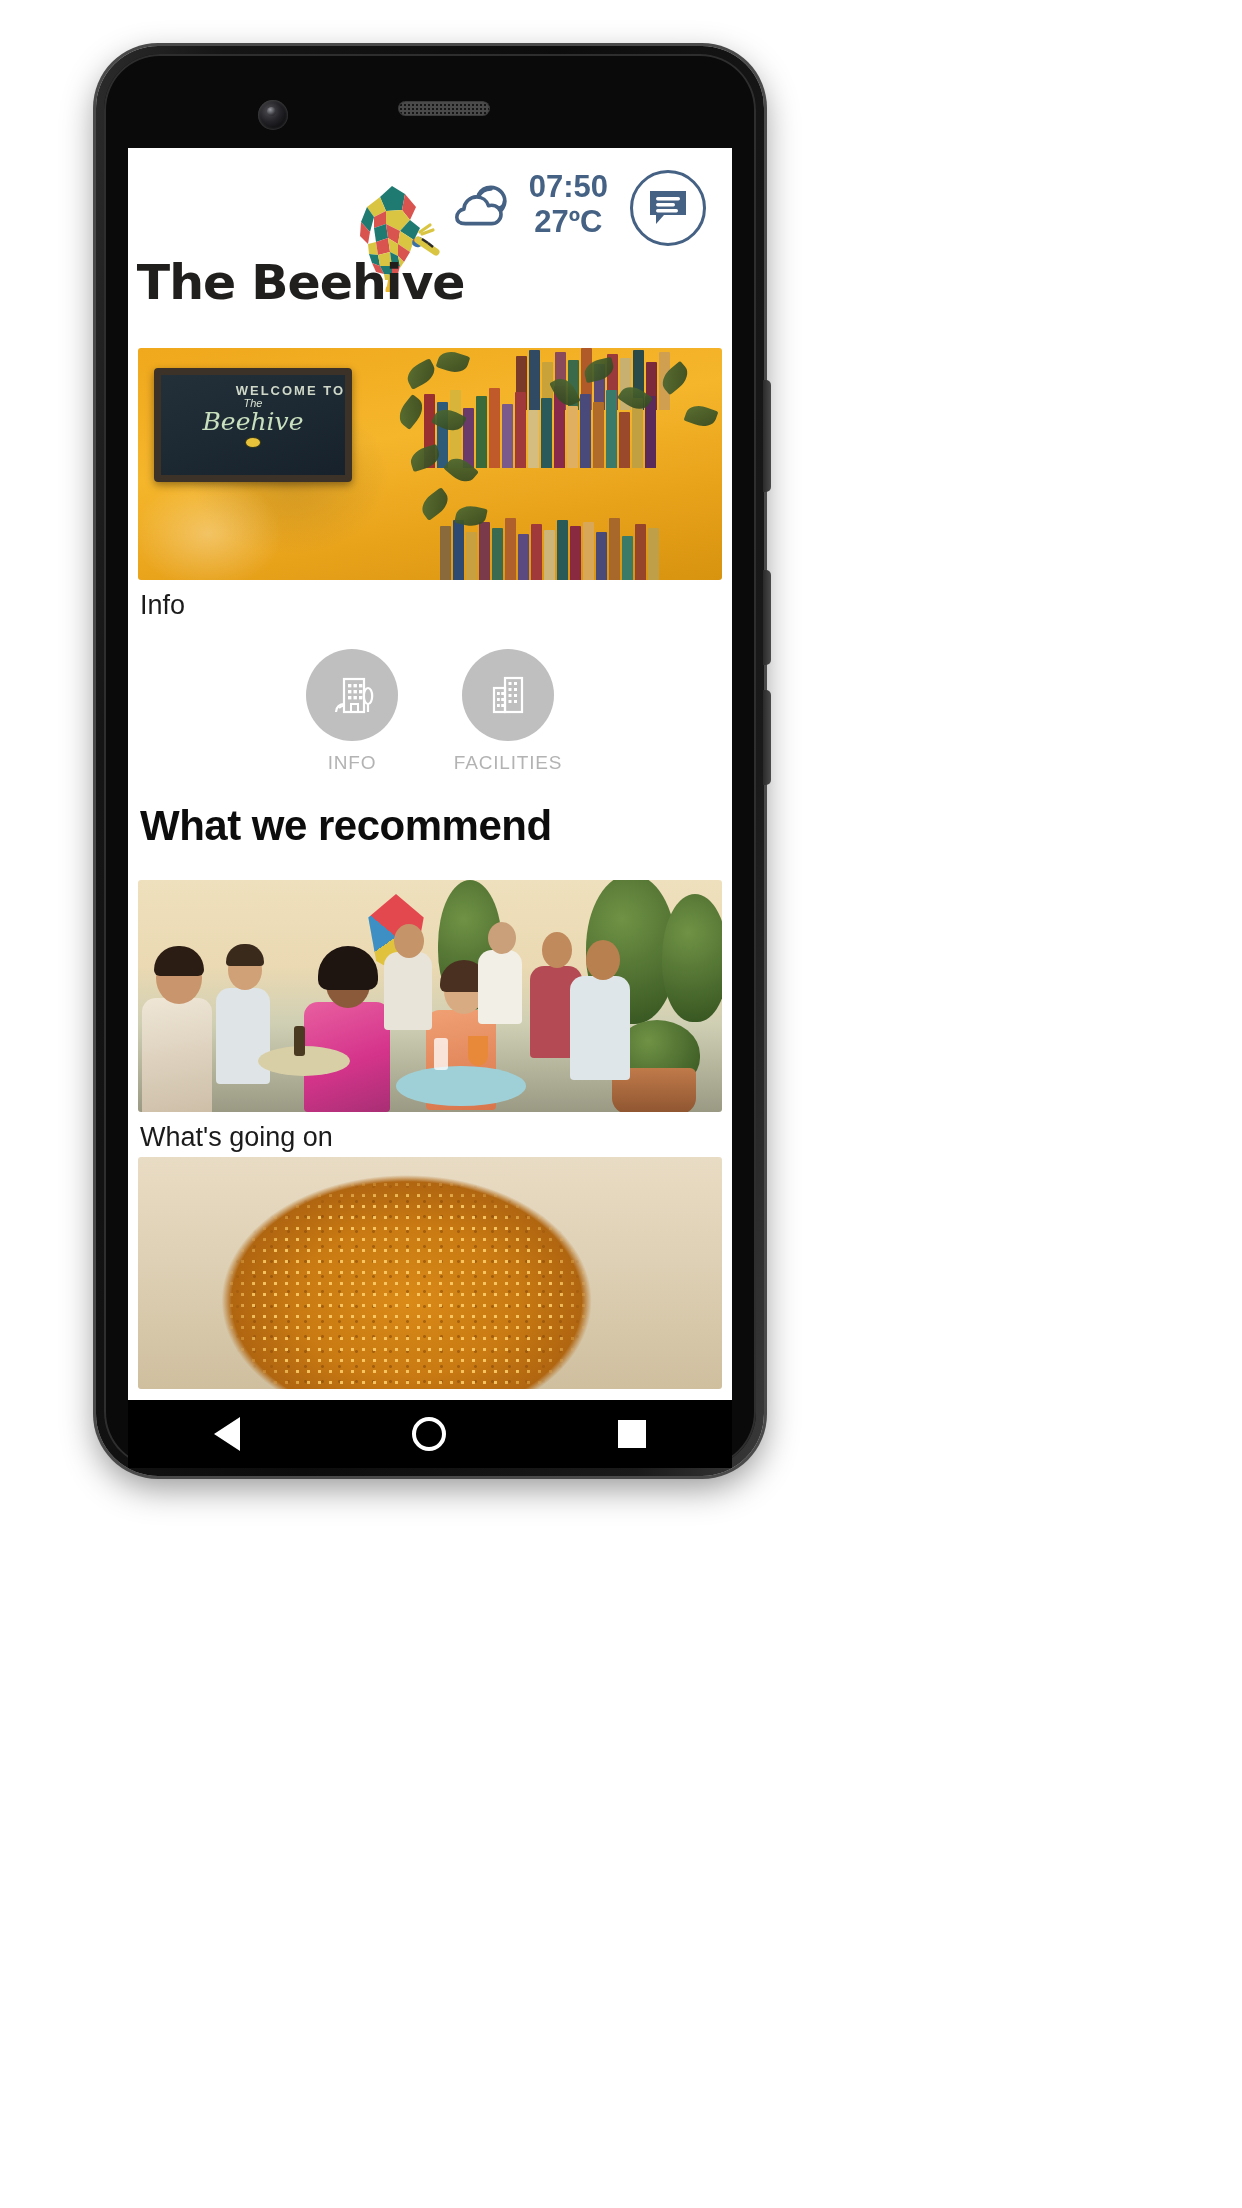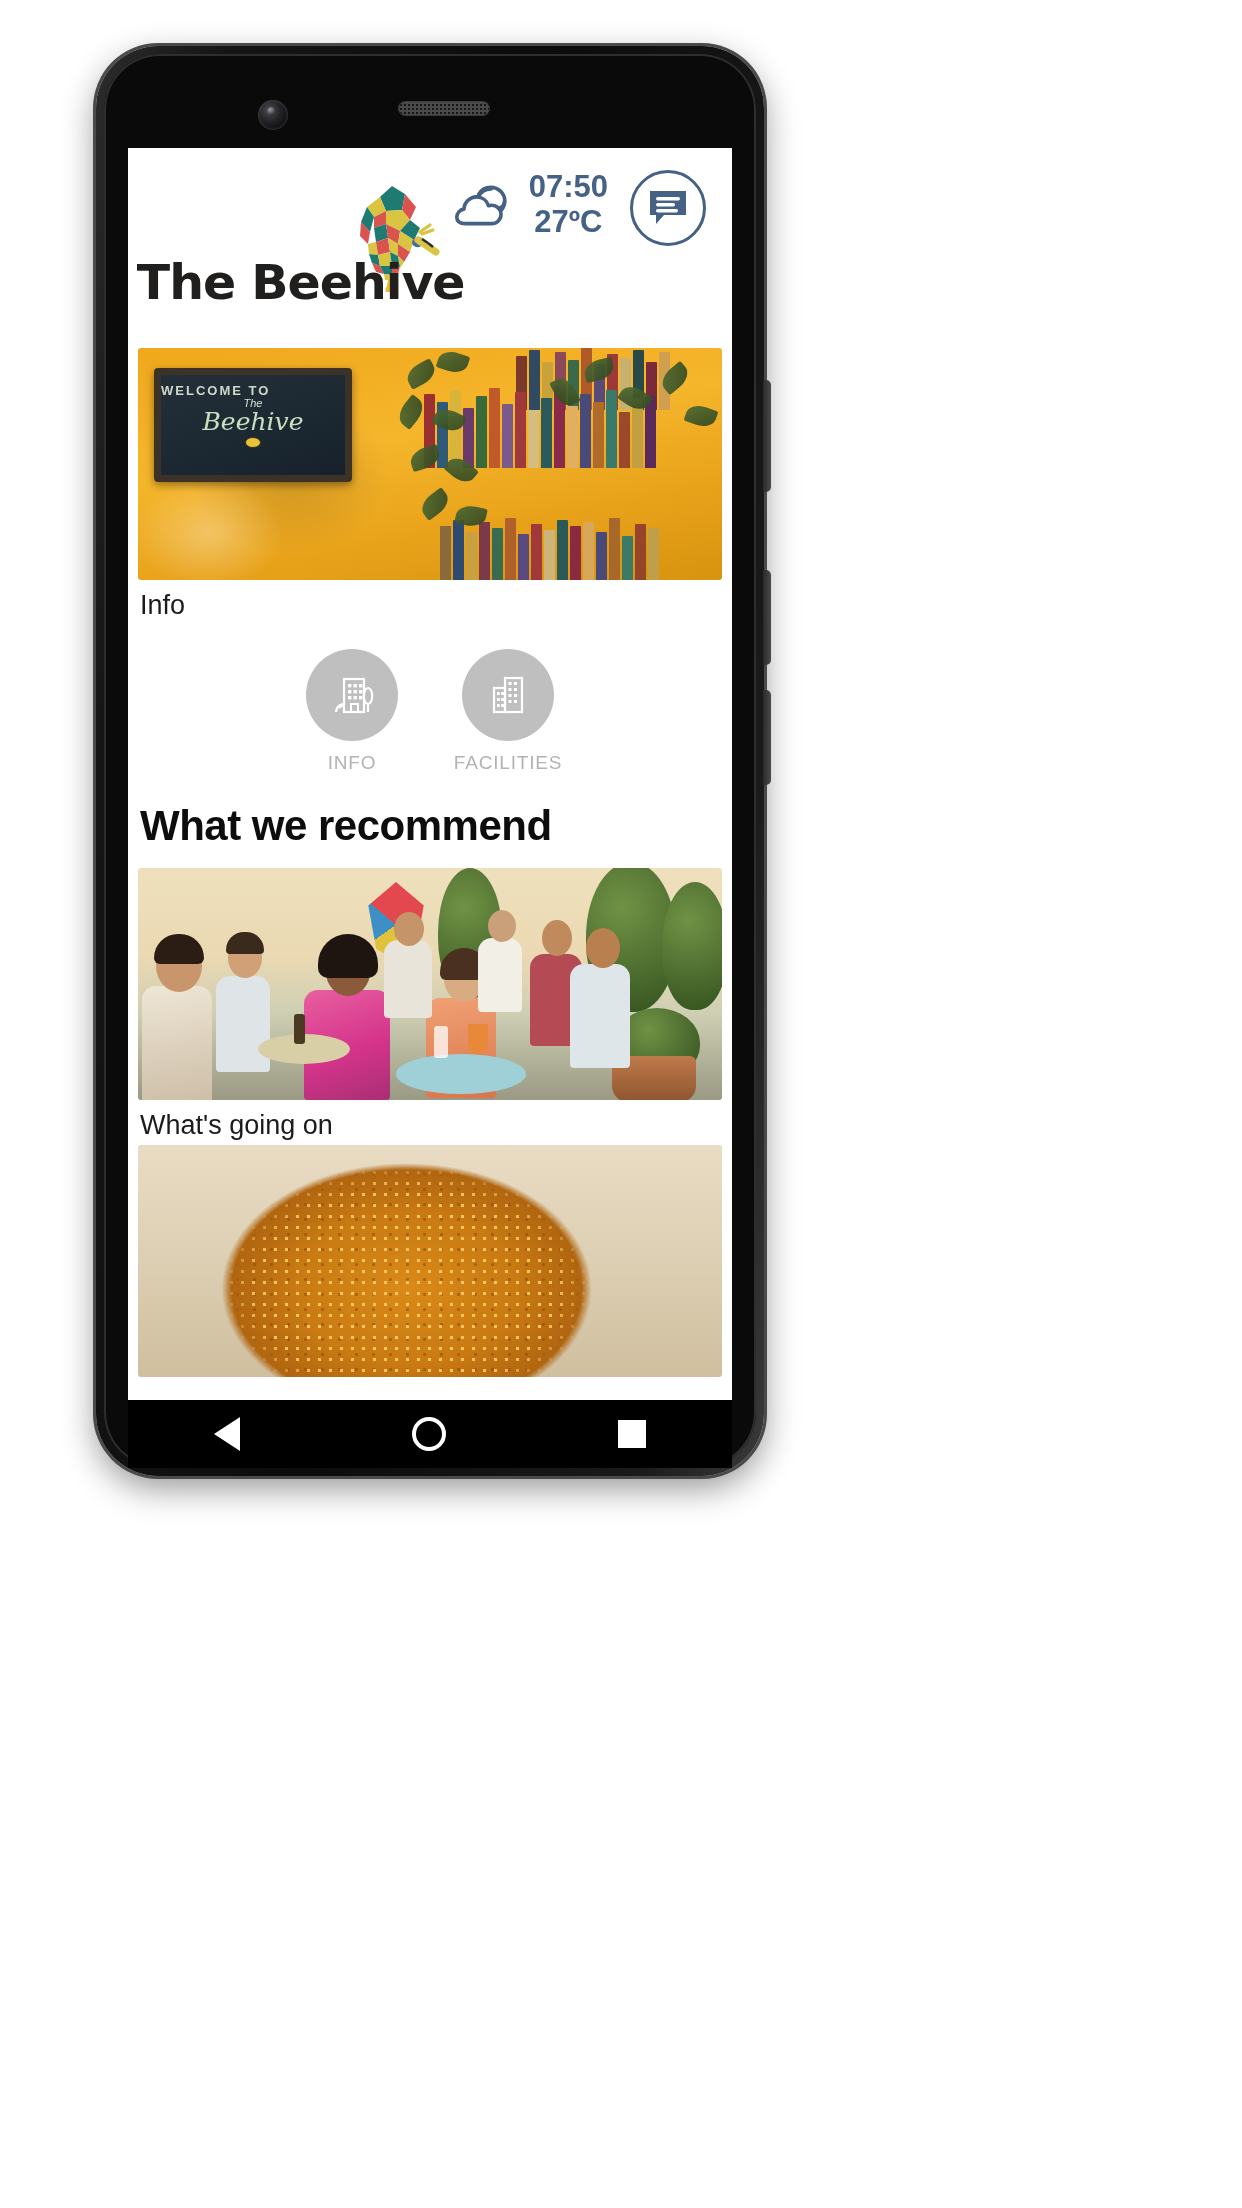--- a/index.html
+++ b/index.html
@@ -118,21 +118,21 @@
       radial-gradient(ellipse 120px 90px at 12% 80%, rgba(255,255,255,.30), transparent 62%),
       radial-gradient(ellipse 150px 120px at 26% 55%, rgba(140,100,30,.33), transparent 66%),
       linear-gradient(170deg,#f0a81c 0%, #f5b62c 40%, #e8a21a 72%, #d8930f 100%);
   }
   #welcome-sign {
     position: absolute; left: 16px; top: 20px; width: 198px; height: 114px;
     background: linear-gradient(160deg,#23303a,#16212b);
     border: 7px solid #3c3228; border-radius: 4px;
     box-shadow: 0 3px 8px rgba(0,0,0,.4);
   }
-  #welcome-sign .l1 { color:#cfd8c8; font-size:13px; letter-spacing:2px; text-align:left; margin-top:8px; font-weight:600;}
+  #welcome-sign .l1 { color:#cfd8c8; font-size:13px; letter-spacing:2px; text-align:right; margin-top:8px; font-weight:600;}
   #welcome-sign .l2 { color:#d9e3d2; font-size:11px; text-align:center; font-style:italic; margin-top:-1px;}
   #welcome-sign .l3 { color:#c9e0bf; font-size:25px; text-align:center; font-style:italic; font-family:"DejaVu Serif",serif; margin-top:-2px;}
   #welcome-sign .bee { width:14px;height:9px;border-radius:50%;background:#e8c23a;margin:2px auto 0;box-shadow:0 0 0 1px #3a3a18;}
   .shelf { position: absolute; display: flex; align-items: flex-end; gap: 2px; }
   .book { width: 11px; border-radius: 1px 1px 0 0; }
   .vine-leaf {
     position: absolute; width: 30px; height: 20px; border-radius: 60% 10% 60% 10%;
     background: linear-gradient(135deg,#4f6b32,#2f4420);
     opacity: .92;
   }
@@ -183,21 +183,21 @@
     width: 92px; height: 92px; border-radius: 50%;
     background: #bfbfbf; display: flex; align-items: center; justify-content: center;
   }
   .qa-label {
     margin-top: 11px; font-size: 19px; color: #b3b3b3;
     letter-spacing: .8px; text-transform: uppercase; white-space: nowrap;
   }
 
   #section-heading {
     font-size: 42px; font-weight: 700; color: #0d0d0d;
-    padding: 14px 0 18px 12px; letter-spacing: -.5px;
+    padding: 14px 0 30px 12px; letter-spacing: -.5px;
   }
 
   
   #nav-bar {
     position: absolute; left: 128px; top: 1400px;
     width: 604px; height: 68px; background: #000;
     display: flex; align-items: center; justify-content: space-around;
   }
   #nav-back {
     width: 0; height: 0;

